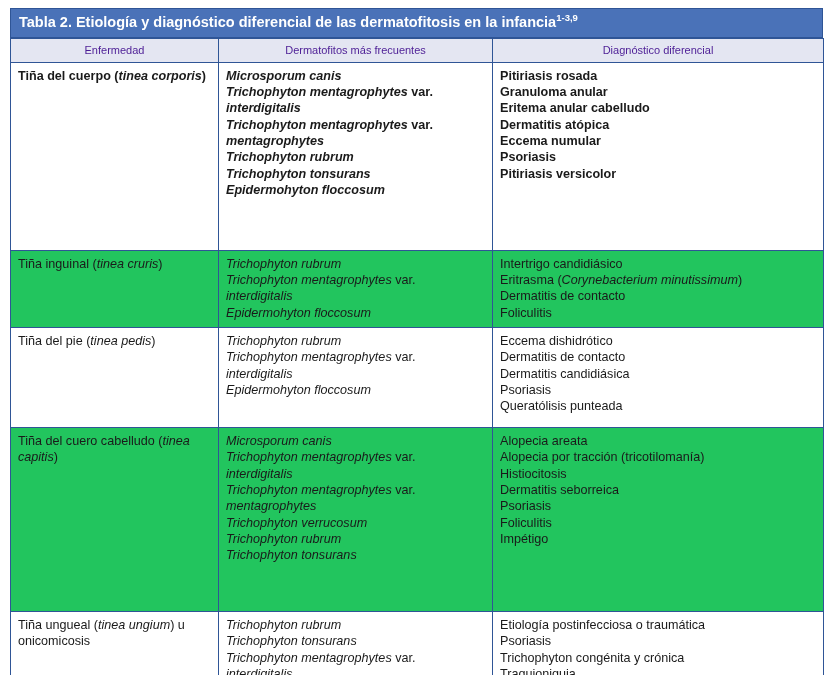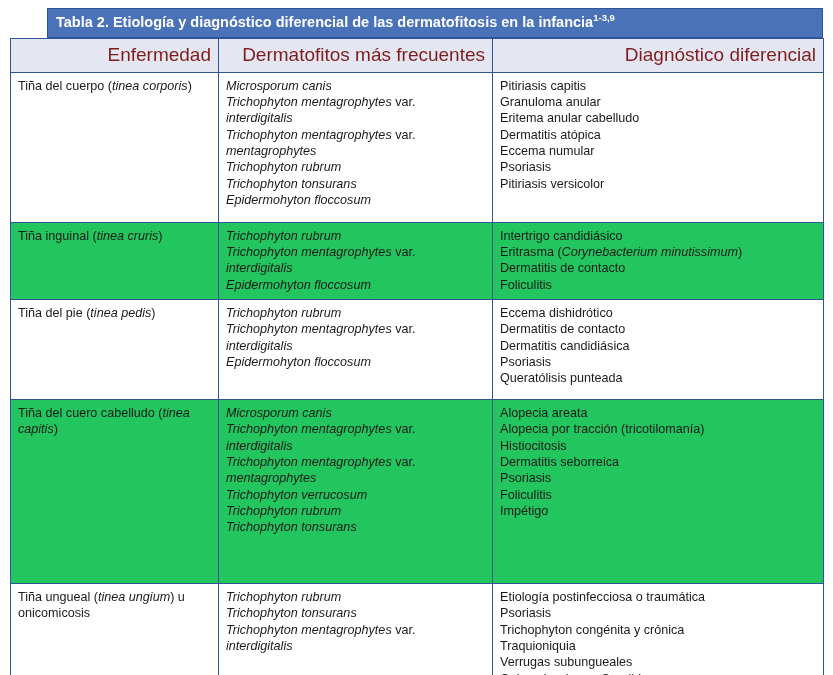--- a/index.html
+++ b/index.html
@@ -27,21 +27,20 @@
     background: #4a72b8;
     color: #ffffff;
     font-size: 14.5px;
     font-weight: bold;
     line-height: 1;
     padding: 6px 6px 7px 8px;
     border: 1px solid #2f5596;
     box-sizing: border-box;
     white-space: nowrap;
     overflow: hidden;
-    margin-left: 37px;
   }
   .table-title sup {
     font-size: 9.5px;
     font-weight: bold;
     vertical-align: super;
     line-height: 0;
   }
 
   
   table.dermato {
@@ -57,43 +56,43 @@
   table.dermato th,
   table.dermato td {
     border: 1px solid #2f5596;
     vertical-align: top;
     padding: 5px 7px 6px 7px;
     box-sizing: border-box;
   }
 
   thead th {
     background: #e4e6f2;
-    text-align: right;
+    text-align: center;
     font-weight: normal;
-    font-size: 19px;
+    font-size: 11px;
     padding-top: 3px;
     padding-bottom: 4px;
     vertical-align: middle;
-    color: #7f1d1d;
+    color: #4c1d95;
   }
 
   tbody tr.shade > td { background: #22c55e; }
   tbody tr.plain > td { background: #ffffff; }
 
   .cell-line {
     display: block;
     line-height: 1.30;
     white-space: normal;
   }
   .cell-line + .cell-line { margin-top: 0; }
 
   .italic { font-style: italic; }
 
   
-  tr[data-rowheight="r1"] > td { height: 150px; }
+  tr[data-rowheight="r1"] > td { height: 188px; font-weight: bold; }
   tr[data-rowheight="r2"] > td { height: 75px; }
   tr[data-rowheight="r3"] > td { height: 100px; }
   tr[data-rowheight="r4"] > td { height: 184px; }
   tr[data-rowheight="r5"] > td { height: 126px; margin-left: 36px; }
 </style>
 </head>
 <body>
 
 <div class="table-wrap">
 
@@ -123,21 +122,21 @@
             <span class="cell-line"><span class="italic">Microsporum canis</span></span>
             <span class="cell-line"><span class="italic">Trichophyton mentagrophytes </span><span>var.</span></span>
             <span class="cell-line"><span class="italic">interdigitalis</span></span>
             <span class="cell-line"><span class="italic">Trichophyton mentagrophytes </span><span>var.</span></span>
             <span class="cell-line"><span class="italic">mentagrophytes</span></span>
             <span class="cell-line"><span class="italic">Trichophyton rubrum</span></span>
             <span class="cell-line"><span class="italic">Trichophyton tonsurans</span></span>
             <span class="cell-line"><span class="italic">Epidermohyton floccosum</span></span>
           </td>
           <td>
-            <span class="cell-line"><span>Pitiriasis capitis</span></span>
+            <span class="cell-line"><span>Pitiriasis rosada</span></span>
             <span class="cell-line"><span>Granuloma anular</span></span>
             <span class="cell-line"><span>Eritema anular cabelludo</span></span>
             <span class="cell-line"><span>Dermatitis atópica</span></span>
             <span class="cell-line"><span>Eccema numular</span></span>
             <span class="cell-line"><span>Psoriasis</span></span>
             <span class="cell-line"><span>Pitiriasis versicolor</span></span>
           </td>
         </tr>
         <tr class="shade" data-rowheight="r2">
           <td>

